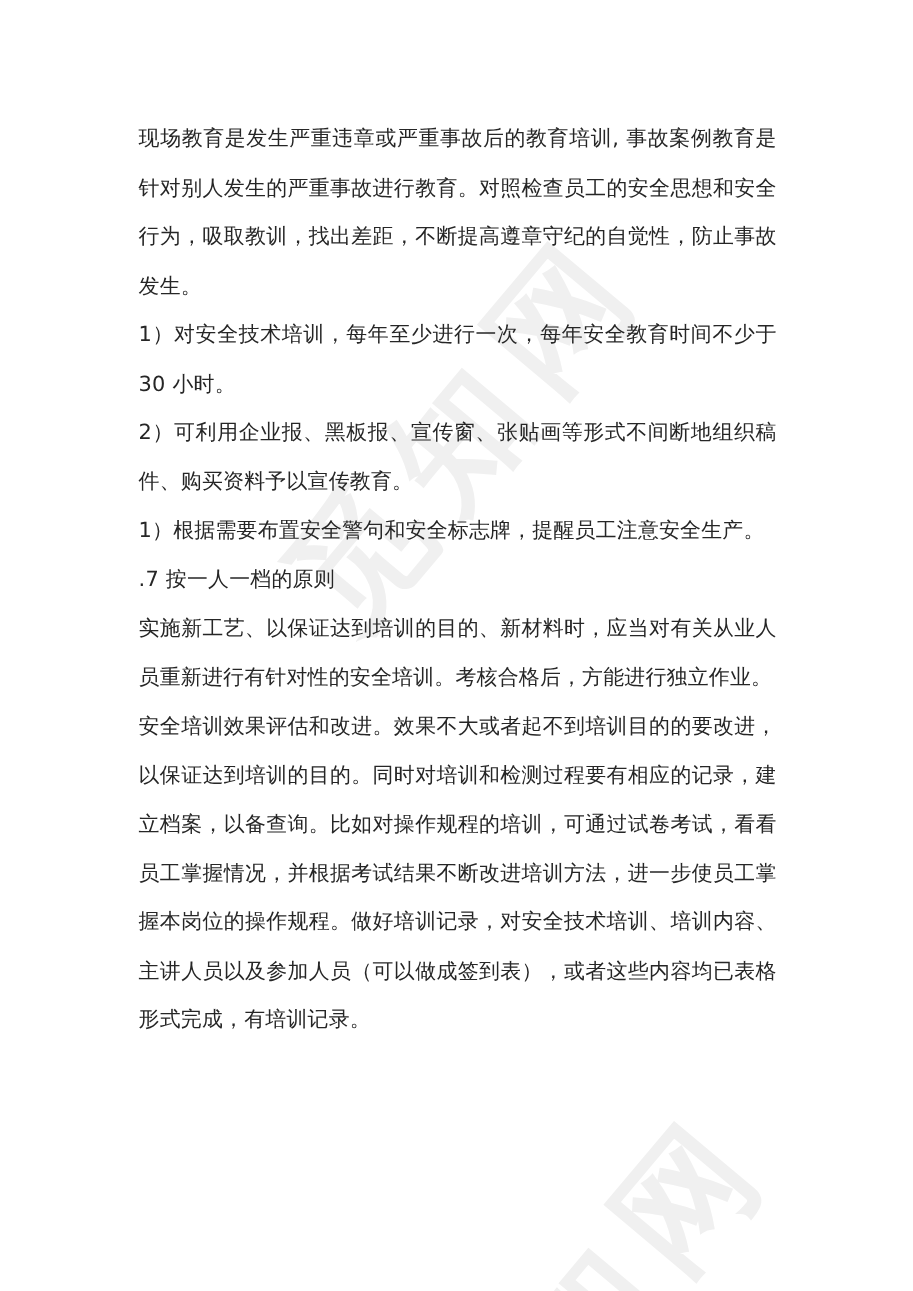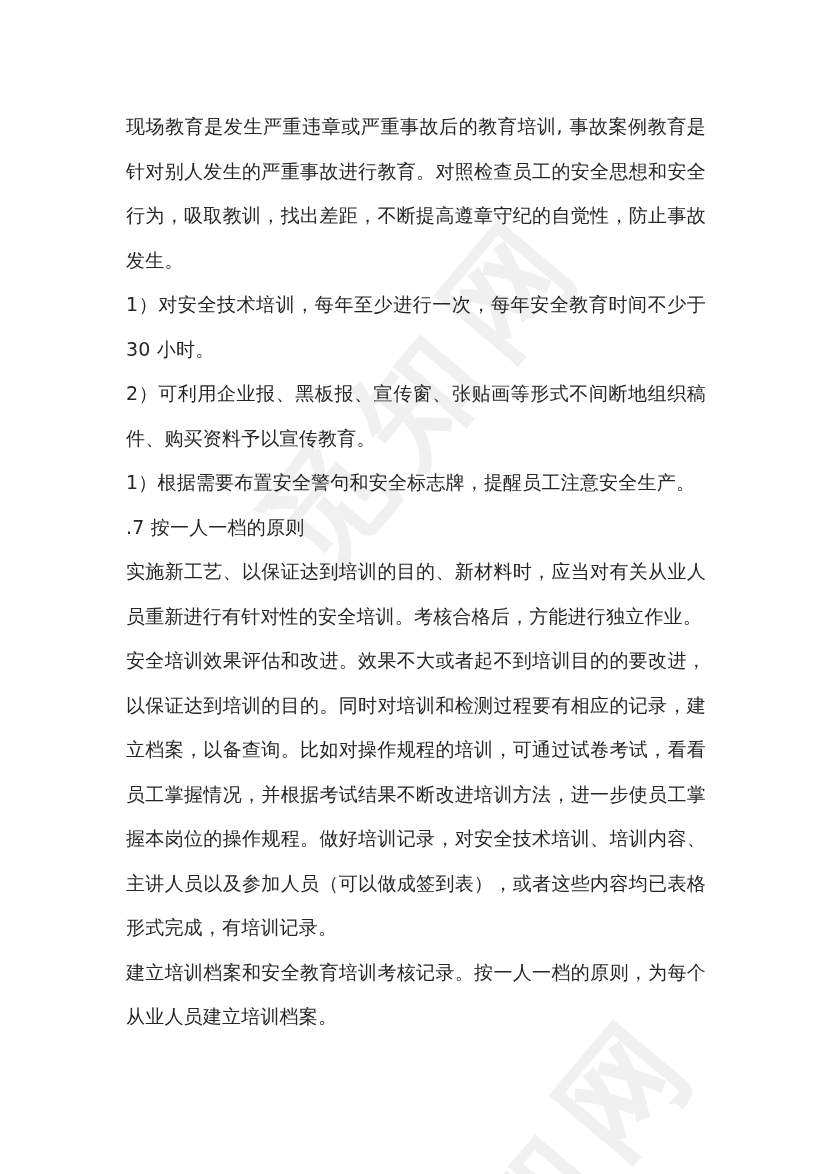--- a/index.html
+++ b/index.html
@@ -74,15 +74,14 @@
   <div class="watermark wm-2">觅知网</div>
 
   <div class="content">
     <p class="para">现场教育是发生严重违章或严重事故后的教育培训, 事故案例教育是针对别人发生的严重事故进行教育。对照检查员工的安全思想和安全行为，吸取教训，找出差距，不断提高遵章守纪的自觉性，防止事故发生。</p>
     <p class="para">1）对安全技术培训，每年至少进行一次，每年安全教育时间不少于 30 小时。</p>
     <p class="para">2）可利用企业报、黑板报、宣传窗、张贴画等形式不间断地组织稿件、购买资料予以宣传教育。</p>
     <p class="para">1）根据需要布置安全警句和安全标志牌，提醒员工注意安全生产。</p>
     <p class="para heading">.7 按一人一档的原则</p>
     <p class="para">实施新工艺、以保证达到培训的目的、新材料时，应当对有关从业人员重新进行有针对性的安全培训。考核合格后，方能进行独立作业。</p>
     <p class="para">安全培训效果评估和改进。效果不大或者起不到培训目的的要改进，以保证达到培训的目的。同时对培训和检测过程要有相应的记录，建立档案，以备查询。比如对操作规程的培训，可通过试卷考试，看看员工掌握情况，并根据考试结果不断改进培训方法，进一步使员工掌握本岗位的操作规程。做好培训记录，对安全技术培训、培训内容、主讲人员以及参加人员（可以做成签到表），或者这些内容均已表格形式完成，有培训记录。</p>
-    <p class="para">建立培训档案和安全教育培训考核记录。按一人一档的原则，为每个从业人员建立培训档案。</p>
   </div>
 </div>
 
 </body></html>

